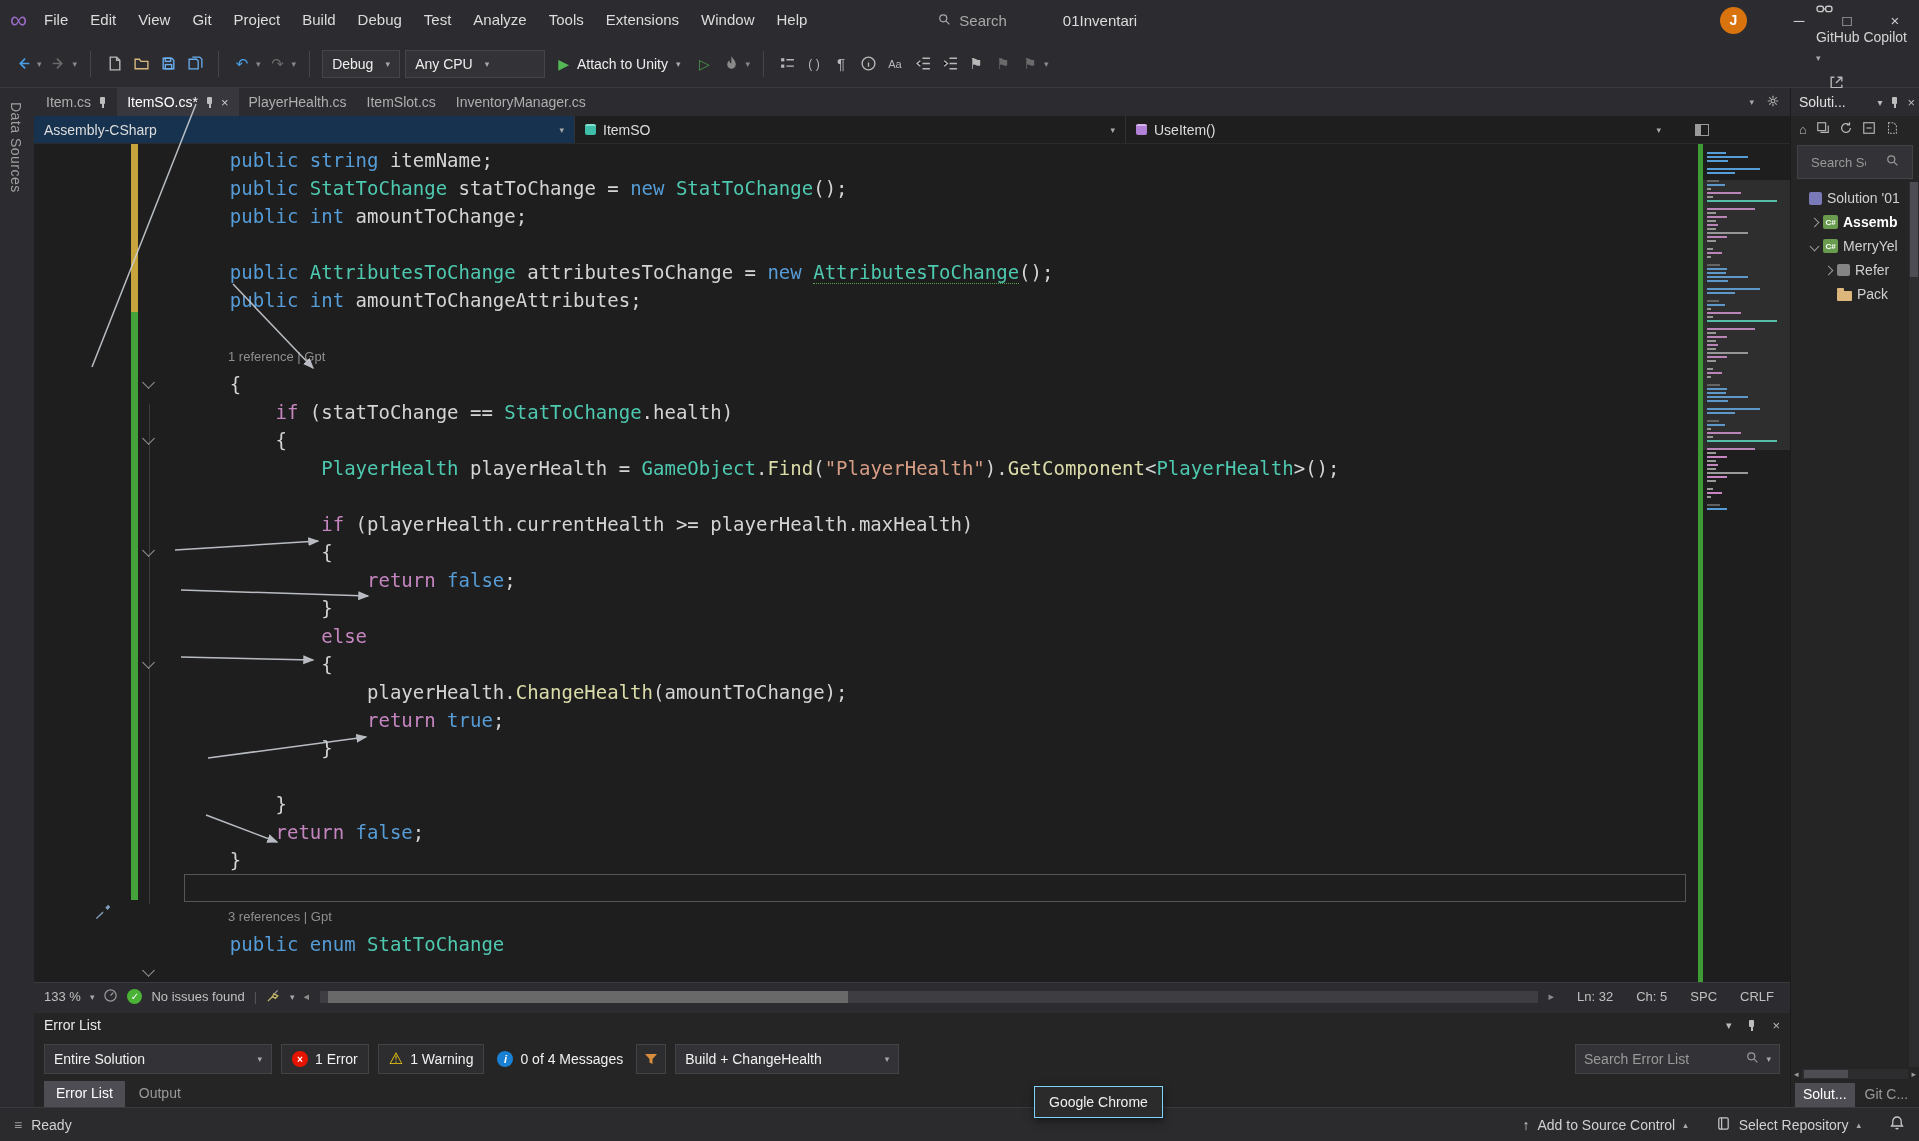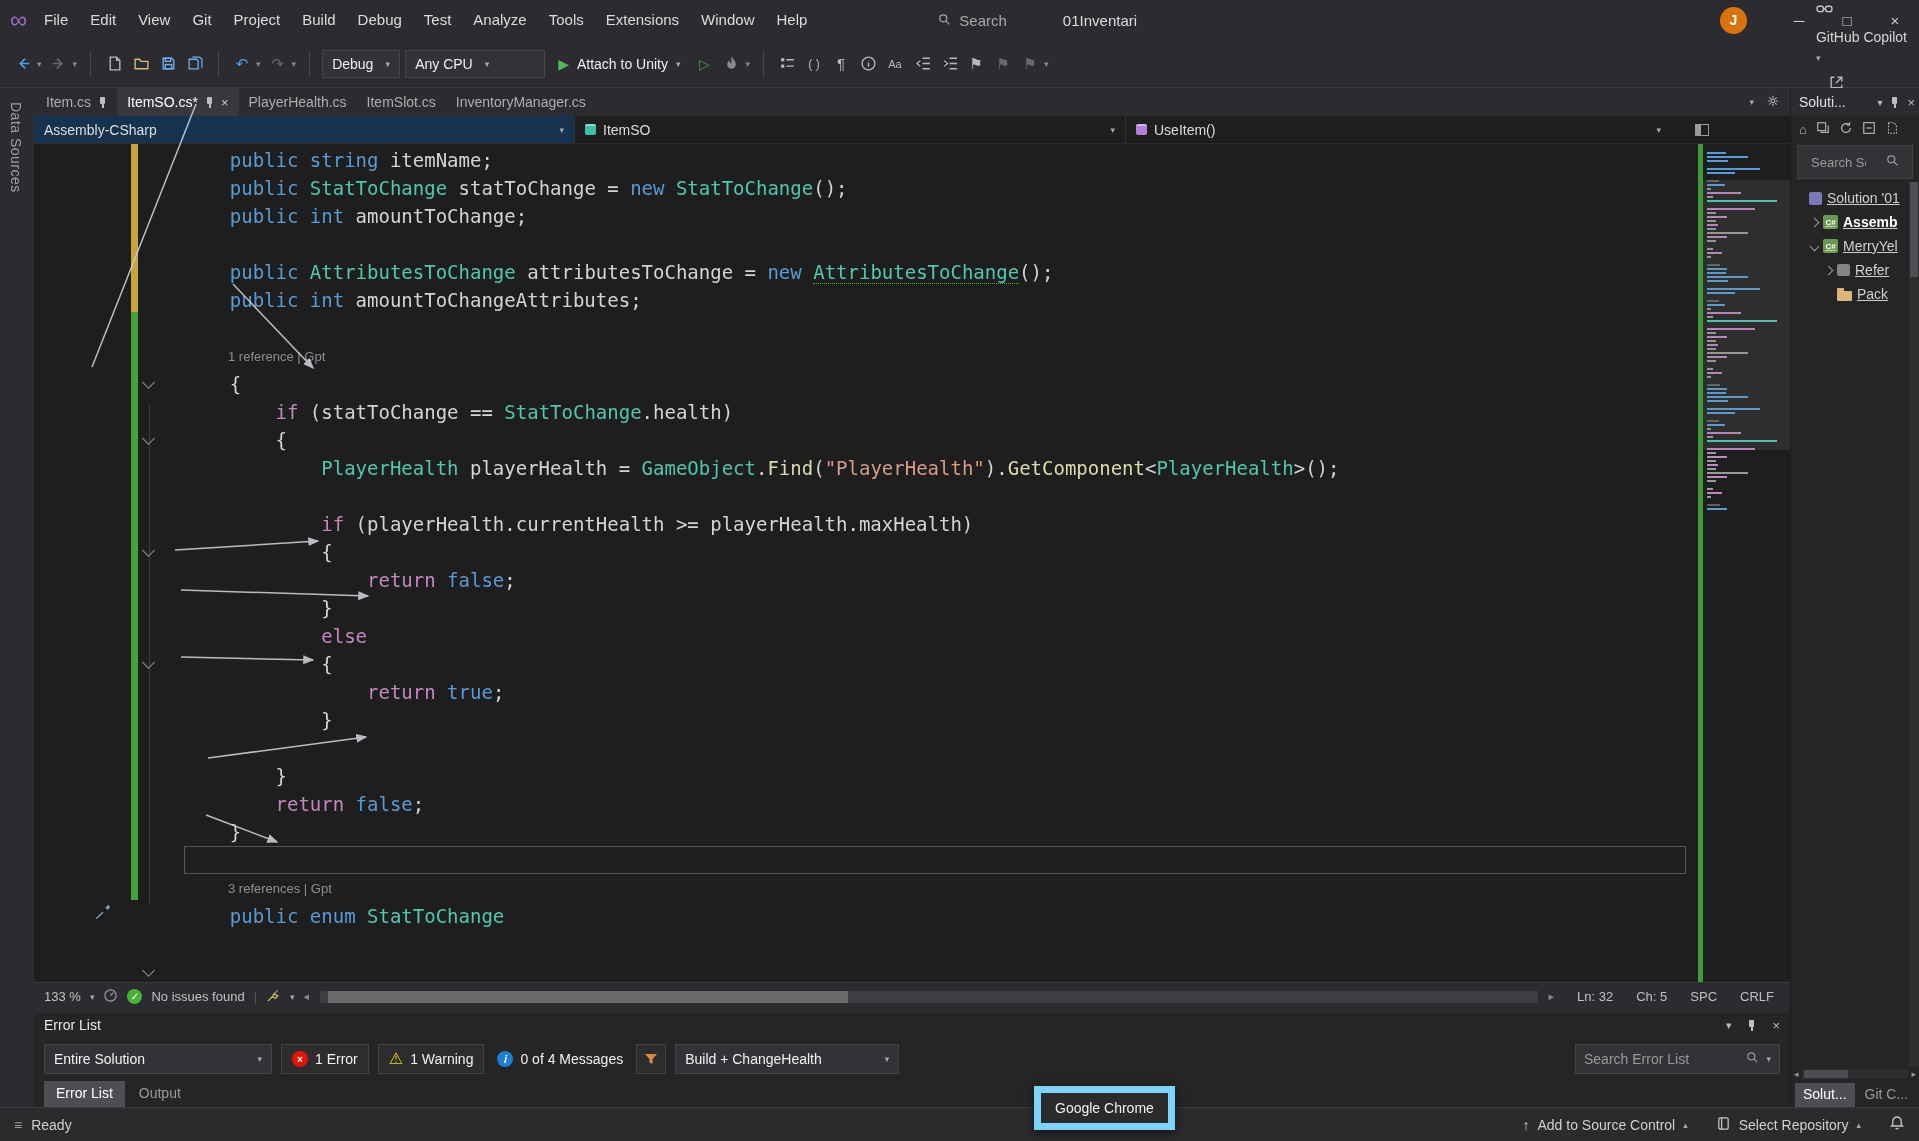--- a/index.html
+++ b/index.html
@@ -110,21 +110,21 @@
   
   .right-panel { width:129px; background:#252526; border-left:1px solid #1b1b1c; display:flex; flex-direction:column; font-size:14px; flex:none; }
   .rp-header { height:28px; display:flex; align-items:center; padding:0 4px 0 8px; color:#e0e0e0; gap:7px; background:#2c2c30; }
   .rp-title { overflow:hidden; white-space:nowrap; max-width:56px; }
   .rp-header-icons { margin-left:auto; display:flex; gap:8px; align-items:center; color:#bbbbbb; font-size:10px; }
   .rp-toolbar { height:26px; display:flex; align-items:center; gap:9px; padding:0 8px; color:#b8b8b8; font-size:13px; }
   .rp-toolbar svg { width:14px; height:14px; }
   .rp-search { height:34px; margin:3px 6px; background:#333337; border:1px solid #434346; display:flex; align-items:center; padding:0 13px; gap:20px; color:#9a9a9a; }
   .rp-search input { background:transparent; border:none; outline:none; color:#bbbbbb; font-size:13px; width:100%; font-family:inherit; }
   .rp-search input::placeholder { color:#9a9a9a; }
-  .se-tree { flex:1; position:relative; padding-top:4px; overflow:hidden;text-decoration:underline; }
+  .se-tree { flex:1; position:relative; padding-top:4px; overflow:hidden; }
   .tree-row { height:24px; display:flex; align-items:center; gap:5px; color:#d0d0d0; white-space:nowrap; overflow:hidden; }
   .tlabel.bold { color:#ffffff; font-weight:bold; }
   .tchev { width:7px; height:7px; border-right:1.4px solid #9a9a9a; border-bottom:1.4px solid #9a9a9a; flex:none; }
   .tchev.right { transform:rotate(-45deg); }
   .tchev.down { transform:rotate(45deg); }
   .tchev.none { visibility:hidden; }
   .tico { width:15px; height:14px; flex:none; font-size:8px; display:flex; align-items:center; justify-content:center; border-radius:2px; }
   .tico.solution { background:#7a7ab8; width:13px; height:13px; }
   .tico.project-csharp { background:#699b4e; color:#fff; font-weight:bold; }
   .tico.references { background:#848484; width:13px; height:12px; }
@@ -137,21 +137,21 @@
   .rp-hscroll .thumb { position:absolute; left:2px; top:1px; height:8px; width:42%; background:#4d4d53; }
   .rp-tabs { height:26px; display:flex; gap:2px; padding:0 4px; align-items:flex-end; }
   
   .statusbar { height:34px; background:#2b2b2e; display:flex; align-items:center; padding:0 14px; font-size:14px; color:#d0d0d0; border-top:1px solid #3a3a3e; }
   .sb-left { display:flex; align-items:center; gap:9px; }
   .sb-right { margin-left:auto; display:flex; align-items:center; gap:28px; }
   .sb-group { display:flex; align-items:center; gap:8px; white-space:nowrap; }
   .sb-group svg { width:15px; height:15px; }
   
   .ink { position:absolute; left:0; top:0; z-index:80; pointer-events:none; }
-  .tooltip { position:absolute; left:1034px; top:1086px; background:#2b2b2b; border:7px solid #7dd3fc; color:#f0f0f0; font-size:14px; padding:7px 14px; z-index:90; box-shadow:0 3px 8px rgba(0,0,0,.5); white-space:nowrap; }
+  .tooltip { position:absolute; left:1034px; top:1086px; background:#2b2b2b; border:1px solid #7dd3fc; color:#f0f0f0; font-size:14px; padding:7px 14px; z-index:90; box-shadow:0 3px 8px rgba(0,0,0,.5); white-space:nowrap; }
   .mag svg { width:13px; height:13px; }
 </style>
 </head>
 <body>
 
 <header class="titlebar">
   <span class="vs-logo">∞</span>
   <nav class="menubar" id="menubar">
       <span class="menu-item">File</span>
       <span class="menu-item">Edit</span>
@@ -384,20 +384,21 @@
           <div class="cl"><span class="tk-ct">        if </span><span class="tk-pl">(statToChange == </span><span class="tk-ty">StatToChange</span><span class="tk-pl">.health)</span></div>
           <div class="cl"><span class="tk-pl">        {</span></div>
           <div class="cl"><span class="tk-ty">            PlayerHealth</span><span class="tk-pl"> playerHealth = </span><span class="tk-ty">GameObject</span><span class="tk-pl">.</span><span class="tk-me">Find</span><span class="tk-pl">(</span><span class="tk-st">"PlayerHealth"</span><span class="tk-pl">).</span><span class="tk-me">GetComponent</span><span class="tk-pl">&lt;</span><span class="tk-ty">PlayerHealth</span><span class="tk-pl">&gt;();</span></div>
           <div class="cl"></div>
           <div class="cl"><span class="tk-ct">            if </span><span class="tk-pl">(playerHealth.currentHealth &gt;= playerHealth.maxHealth)</span></div>
           <div class="cl"><span class="tk-pl">            {</span></div>
           <div class="cl"><span class="tk-ct">                return </span><span class="tk-kw">false</span><span class="tk-pl">;</span></div>
           <div class="cl"><span class="tk-pl">            }</span></div>
           <div class="cl"><span class="tk-ct">            else</span></div>
           <div class="cl"><span class="tk-pl">            {</span></div>
+          <div class="cl"><span class="tk-pl">                playerHealth.</span><span class="tk-me">ChangeHealth</span><span class="tk-pl">(amountToChange);</span></div>
           <div class="cl"><span class="tk-ct">                return </span><span class="tk-kw">true</span><span class="tk-pl">;</span></div>
           <div class="cl"><span class="tk-pl">            }</span></div>
           <div class="cl"></div>
           <div class="cl"><span class="tk-pl">        }</span></div>
           <div class="cl"><span class="tk-ct">        return </span><span class="tk-kw">false</span><span class="tk-pl">;</span></div>
           <div class="cl"><span class="tk-pl">    }</span></div>
           <div class="cl current"></div>
           <div class="cl lens"><span class="tk-lens">3 references | Gpt</span></div>
           <div class="cl"><span class="tk-kw">    public enum </span><span class="tk-ty">StatToChange</span></div>
         </div>

